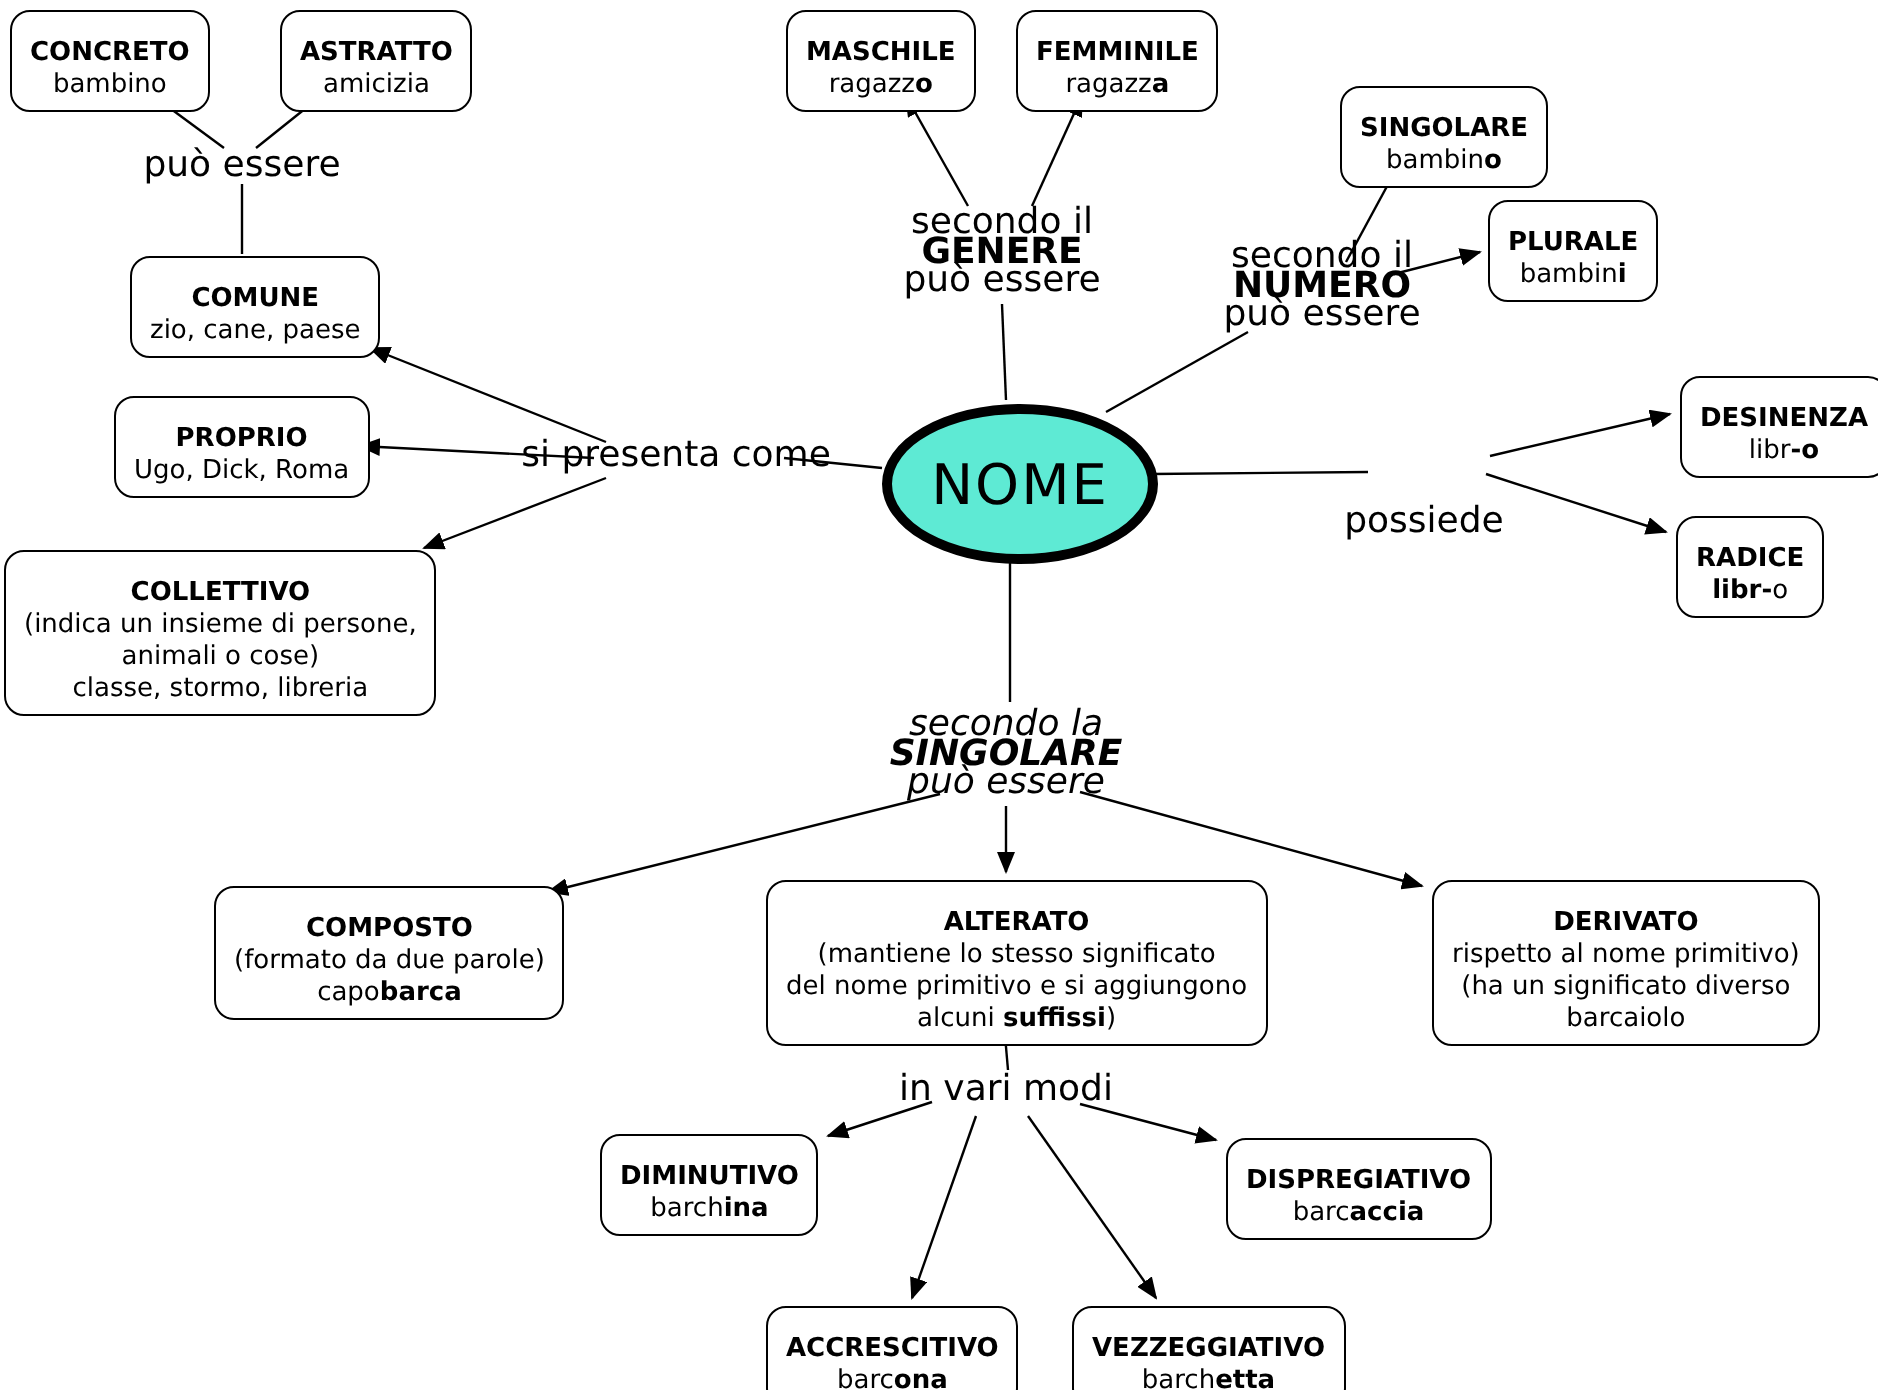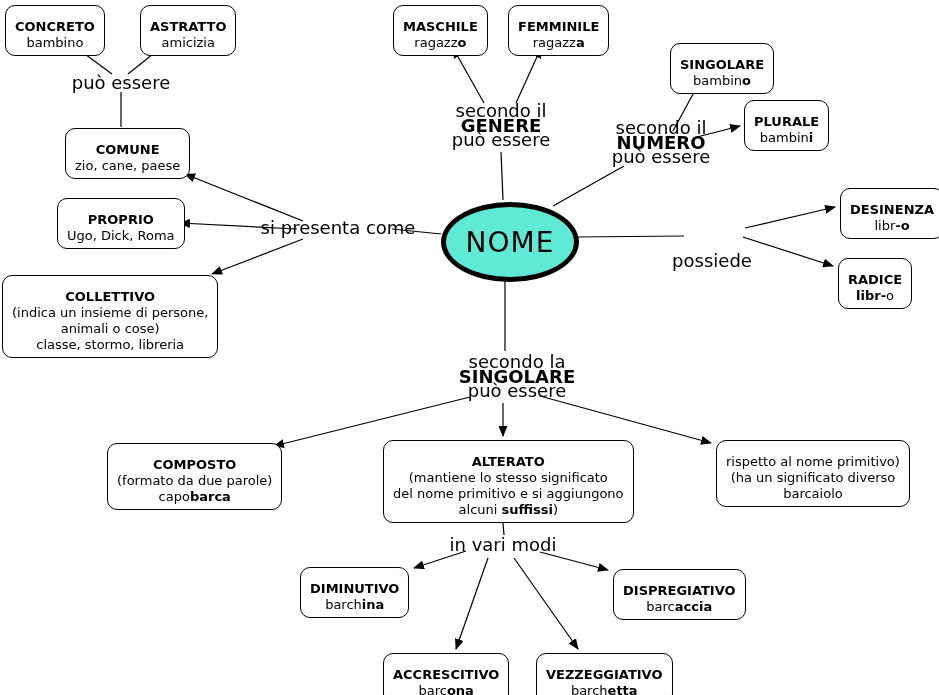--- a/index.html
+++ b/index.html
@@ -117,20 +117,21 @@
       <div class="tline"><span>(formato da due parole)</span></div>
       <div class="tline"><span>capo</span><span class="b">barca</span></div>
     </div>
     <div class="node" style="left: 383px; top: 440px;">
       <div class="title">ALTERATO</div>
       <div class="tline"><span>(mantiene lo stesso significato</span></div>
       <div class="tline"><span>del nome primitivo e si aggiungono</span></div>
       <div class="tline"><span>alcuni </span><span class="b">suffissi</span><span>)</span></div>
     </div>
     <div class="node" style="left: 716px; top: 440px;">
+      <div class="title">DERIVATO</div>
       <div class="tline"><span>rispetto al nome primitivo)</span></div>
       <div class="tline"><span>(ha un significato diverso</span></div>
       <div class="tline"><span>barcaiolo</span></div>
     </div>
     <div class="node" style="left: 300px; top: 567px;">
       <div class="title">DIMINUTIVO</div>
       <div class="tline"><span>barch</span><span class="b">ina</span></div>
     </div>
     <div class="node" style="left: 613px; top: 569px;">
       <div class="title">DISPREGIATIVO</div>
@@ -156,21 +157,21 @@
       <div class="tline"><span>può essere</span></div>
     </div>
     <div class="flabel" style="left: 661px; top: 143px;">
       <div class="tline"><span>secondo il</span></div>
       <div class="tline"><span class="b">NUMERO</span></div>
       <div class="tline"><span>può essere</span></div>
     </div>
     <div class="flabel" style="left: 712px; top: 229px; margin-top: 32px;">
       <div class="tline"><span>possiede</span></div>
     </div>
-    <div class="flabel" style="left: 517px; top: 377px;">
+    <div class="flabel" style="left: 503px; top: 377px; font-style: italic;">
       <div class="tline"><span>secondo la</span></div>
       <div class="tline"><span class="b">SINGOLARE</span></div>
       <div class="tline"><span>può essere</span></div>
     </div>
     <div class="flabel" style="left: 503px; top: 545px;">
       <div class="tline"><span>in vari modi</span></div>
     </div>
   </div>
 
 </body></html>

